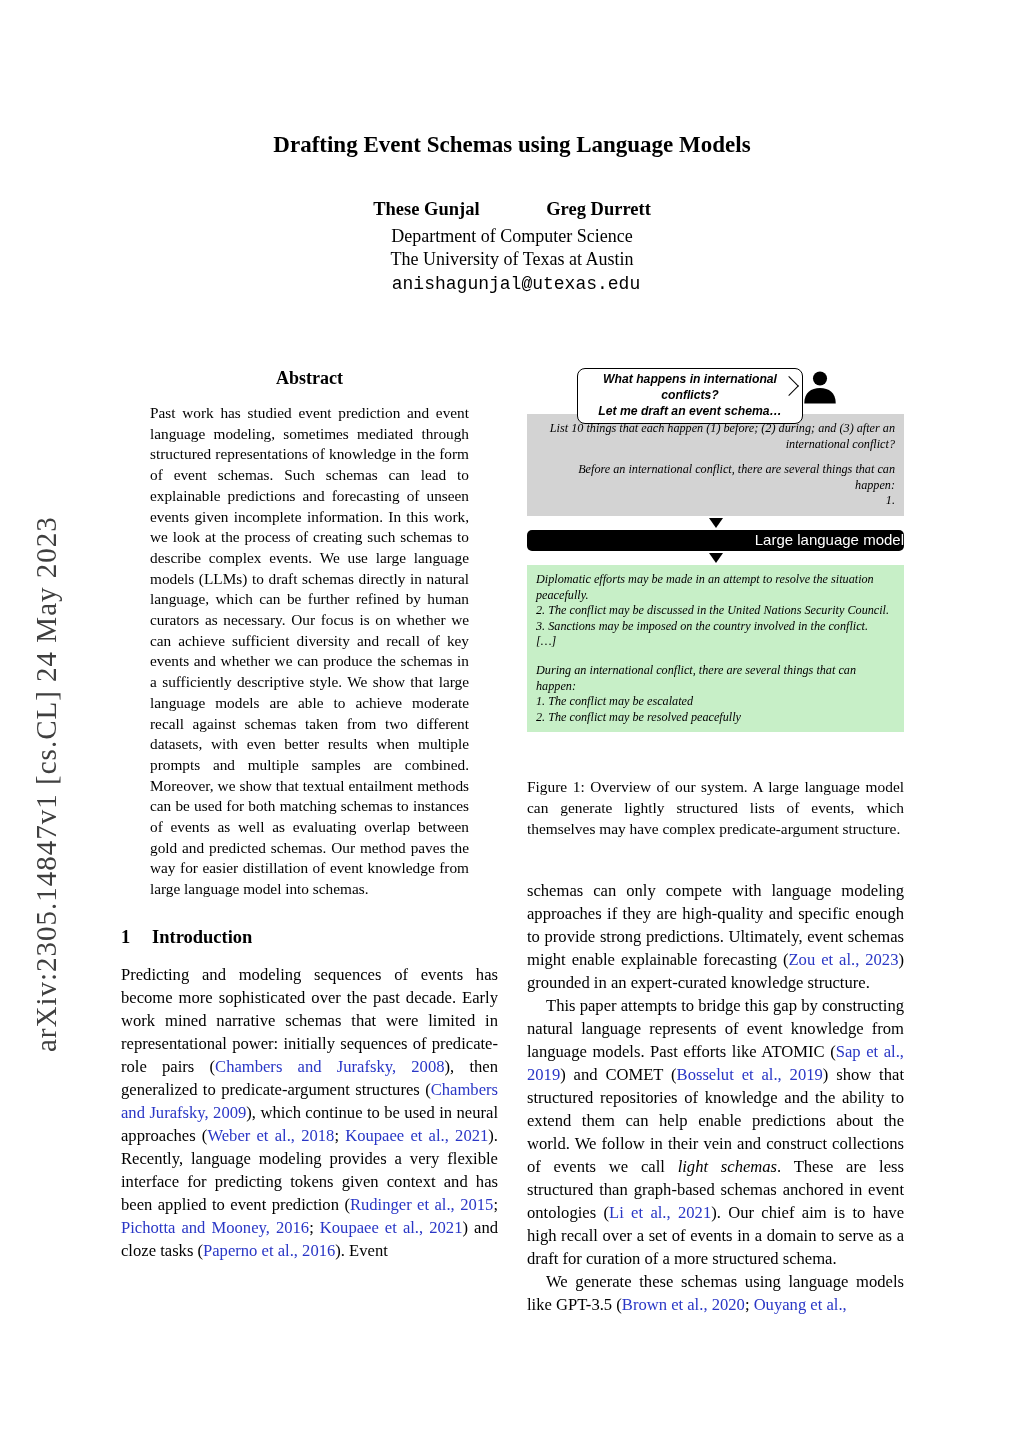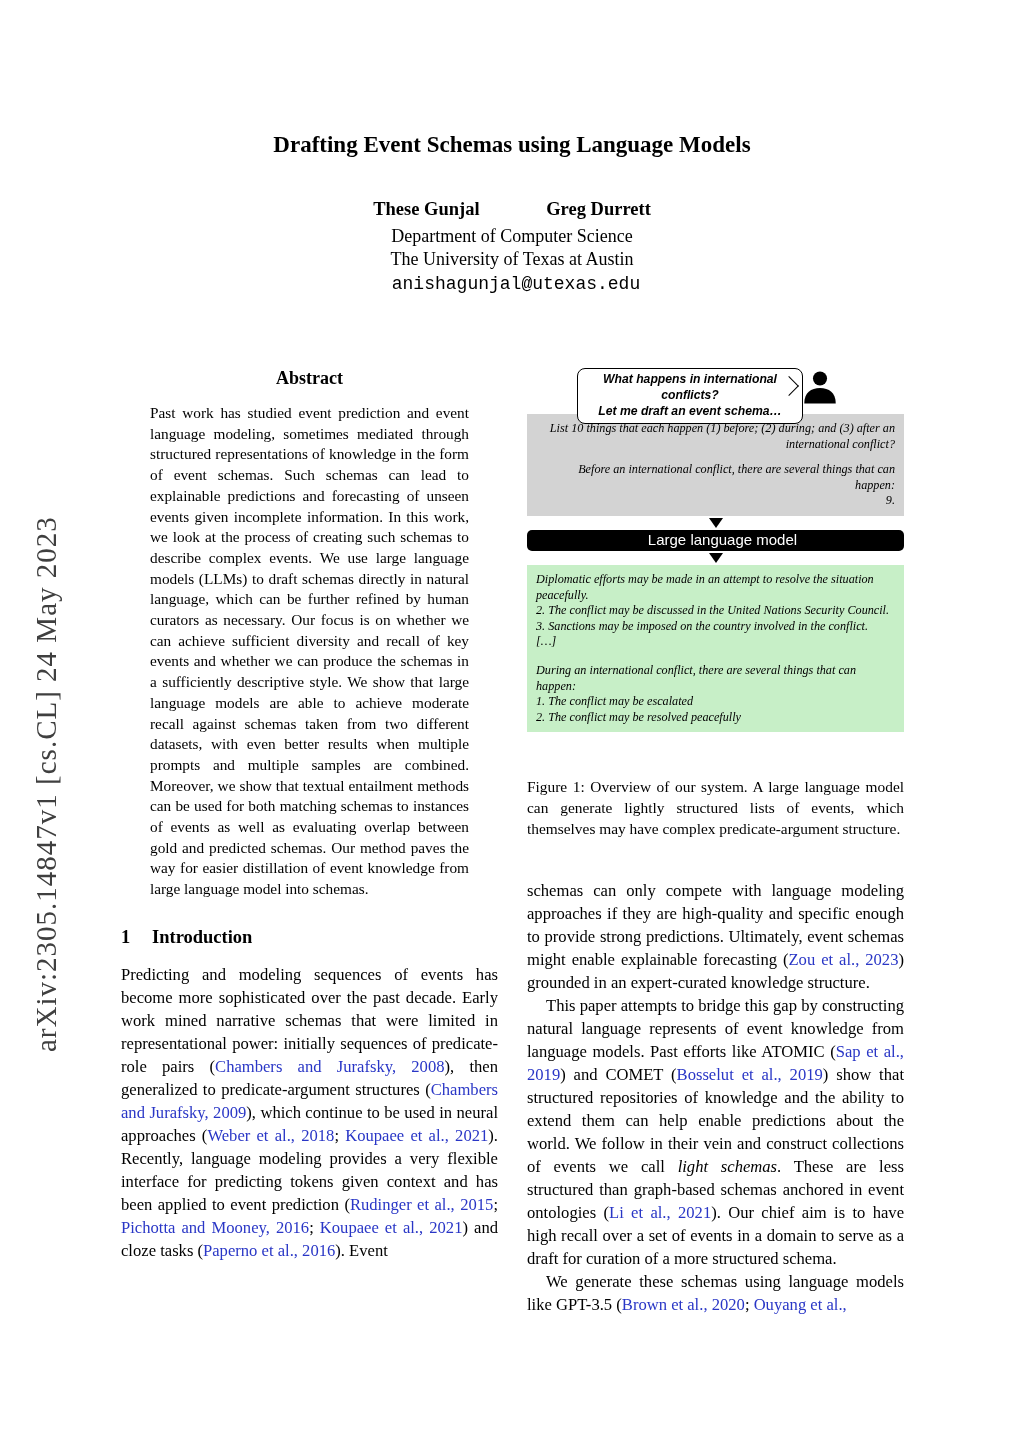--- a/index.html
+++ b/index.html
@@ -67,21 +67,21 @@
     padding:7px 9px;font-size:12.2px;font-style:italic;line-height:15.6px;
   }
   .prompt-box p{margin:0;white-space:pre-line;text-align:right;}
   .prompt-box p + p{margin-top:10px;}
 
   .down-arrow{width:0;height:0;margin:2px auto;
     border-left:7px solid transparent;border-right:7px solid transparent;
     border-top:10px solid #000;}
 
   .llm-bar{
-    background:var(--llm-bar-bg,#000);color:#fff;text-align:center;
+    background:var(--llm-bar-bg,#000);color:#fff;text-align:right;
     font-family:"Liberation Sans", sans-serif;font-size:15px;
     padding:1px 0 3px 14px;border-radius:5px;
   }
 
   .output-box{
     background:var(--output-bg,#c7efc7);
     padding:7px 9px;font-size:12.2px;font-style:italic;line-height:15.6px;
   }
   .output-box p{margin:0;white-space:pre-line;}
   .output-box p + p{margin-top:13px;}
@@ -125,21 +125,21 @@
         <div class="bubble-tail"></div>
         <svg class="person" viewBox="0 0 24 24" aria-hidden="true">
           <circle cx="12" cy="6.3" r="4.7"></circle>
           <path d="M1.5 23 C1.5 15.6 6 12.6 12 12.6 C18 12.6 22.5 15.6 22.5 23 Z"></path>
         </svg>
       </div>
 
       <div class="prompt-box">
         <p>List 10 things that each happen (1) before; (2) during; and (3) after an international conflict?</p>
         <p>Before an international conflict, there are several things that can happen:
-9.</p>
+1.</p>
       </div>
 
       <div class="down-arrow"></div>
 
       <div class="llm-bar">Large language model</div>
 
       <div class="down-arrow"></div>
 
       <div class="output-box">
         <p>Diplomatic efforts may be made in an attempt to resolve the situation peacefully.

